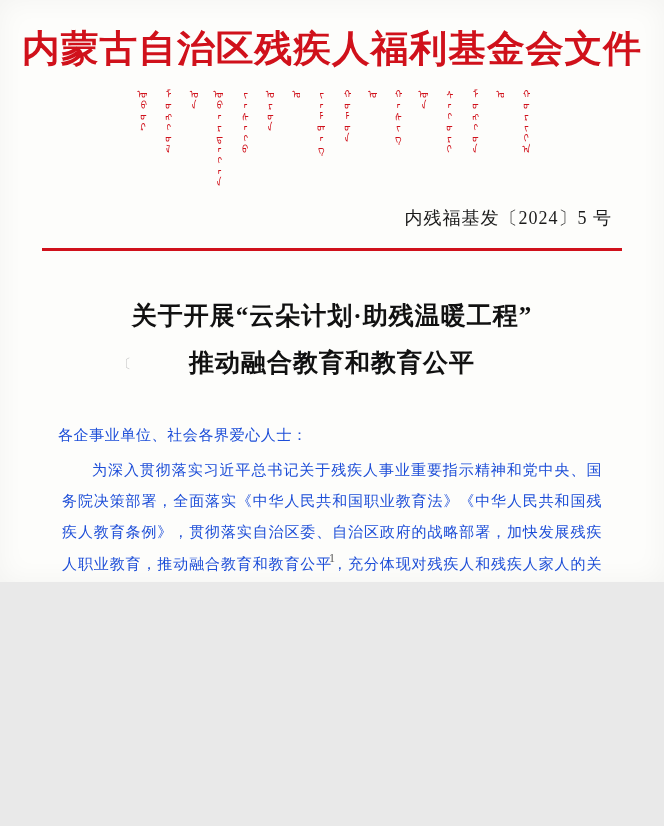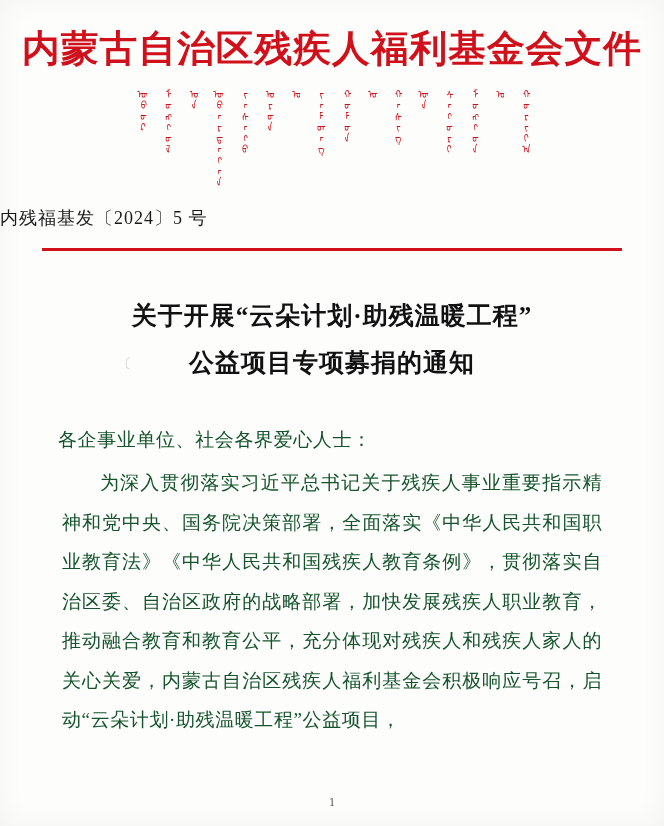--- a/index.html
+++ b/index.html
@@ -6,21 +6,21 @@
     margin: 0;
     padding: 0;
     background: #e9e9e9;
   }
   body {
     font-family: "Liberation Serif", "DejaVu Serif", serif;
   }
   .page {
     position: relative;
     width: 664px;
-    height: 826px;
+    height: 582px;
     background: #fdfdfb;
     overflow: hidden;
     box-sizing: border-box;
   }
   
   .page::after {
     content: "";
     position: absolute;
     top: 0; left: 0; right: 0; bottom: 0;
     pointer-events: none;
@@ -58,21 +58,21 @@
     writing-mode: vertical-lr;
     text-orientation: upright;
     letter-spacing: 0px;
     white-space: nowrap;
     font-family: "DejaVu Sans", sans-serif;
     transform: scaleX(0.82);
   }
 
   .doc-number {
     margin-top: 40px;
-    text-align: left;
+    text-align: right;
     padding-right: 52px;
     font-size: 18px;
     color: #1a1a1a;
     letter-spacing: 1px;
   }
 
   .red-rule {
     margin: 18px 42px 0 42px;
     height: 3px;
     background: #d0111b;
@@ -88,23 +88,23 @@
     letter-spacing: 1px;
     padding: 0 60px;
   }
   .doc-title .line2 {
     display: block;
   }
 
   .body-wrap {
     margin-top: 34px;
     padding: 0 58px;
-    font-size: 19px;
+    font-size: 15px;
     line-height: 2.08;
-    color: #14532d;
+    color: #1d4ed8;
     letter-spacing: 0.6px;
     text-align: justify;
   }
   .salutation {
     margin: 0 0 2px 0;
   }
   .para {
     margin: 4px;
     text-indent: 2em;
   }
@@ -160,21 +160,21 @@
       <div class="mong-col">ᠬᠣᠷᠢᠶ᠎ᠠ</div>
     </div>
 
     <div class="doc-number">内残福基发〔2024〕5 号</div>
 
     <div class="red-rule"></div>
   </div>
 
   <div class="doc-title">
     <span class="line1">关于开展“云朵计划·助残温暖工程”</span>
-    <span class="line2">公益项目专项募捐的通知</span>
+    <span class="line2">推动融合教育和教育公平</span>
   </div>
 
   <div class="artifact">〔</div>
 
   <div class="body-wrap">
     <p class="salutation">各企事业单位、社会各界爱心人士：</p>
     <p class="para">为深入贯彻落实习近平总书记关于残疾人事业重要指示精神和党中央、国务院决策部署，全面落实《中华人民共和国职业教育法》《中华人民共和国残疾人教育条例》，贯彻落实自治区委、自治区政府的战略部署，加快发展残疾人职业教育，推动融合教育和教育公平，充分体现对残疾人和残疾人家人的关心关爱，内蒙古自治区残疾人福利基金会积极响应号召，启动“云朵计划·助残温暖工程”公益项目，</p>
   </div>
 
   <div class="page-number">1</div>

